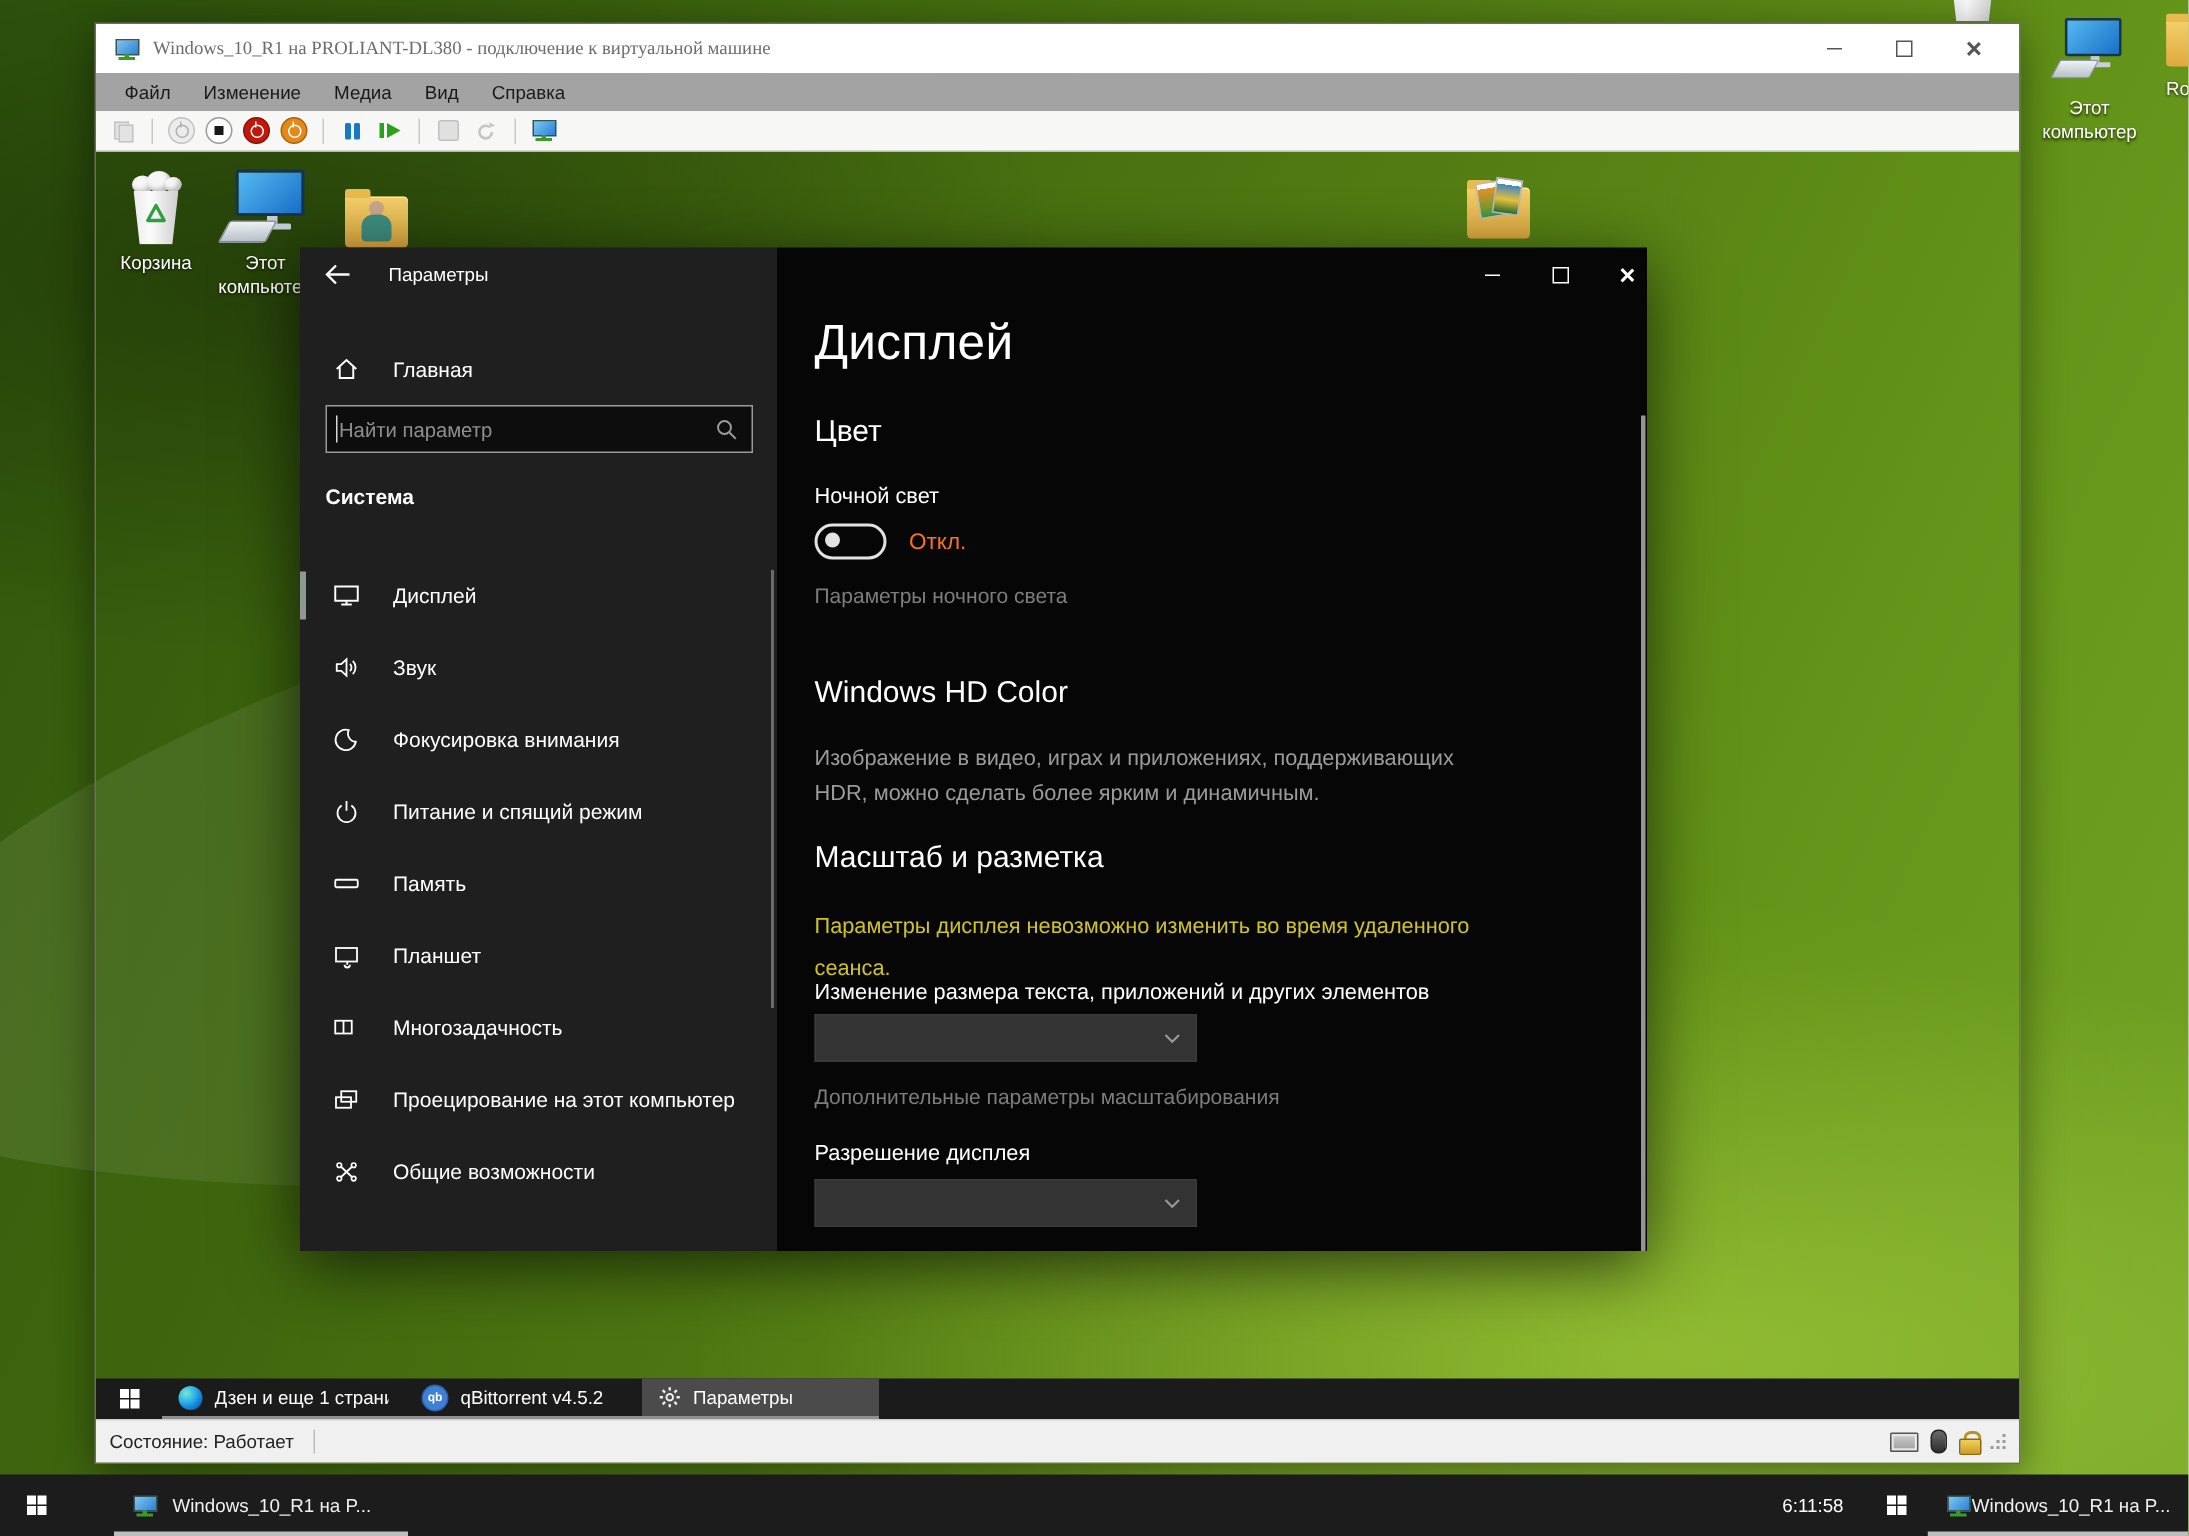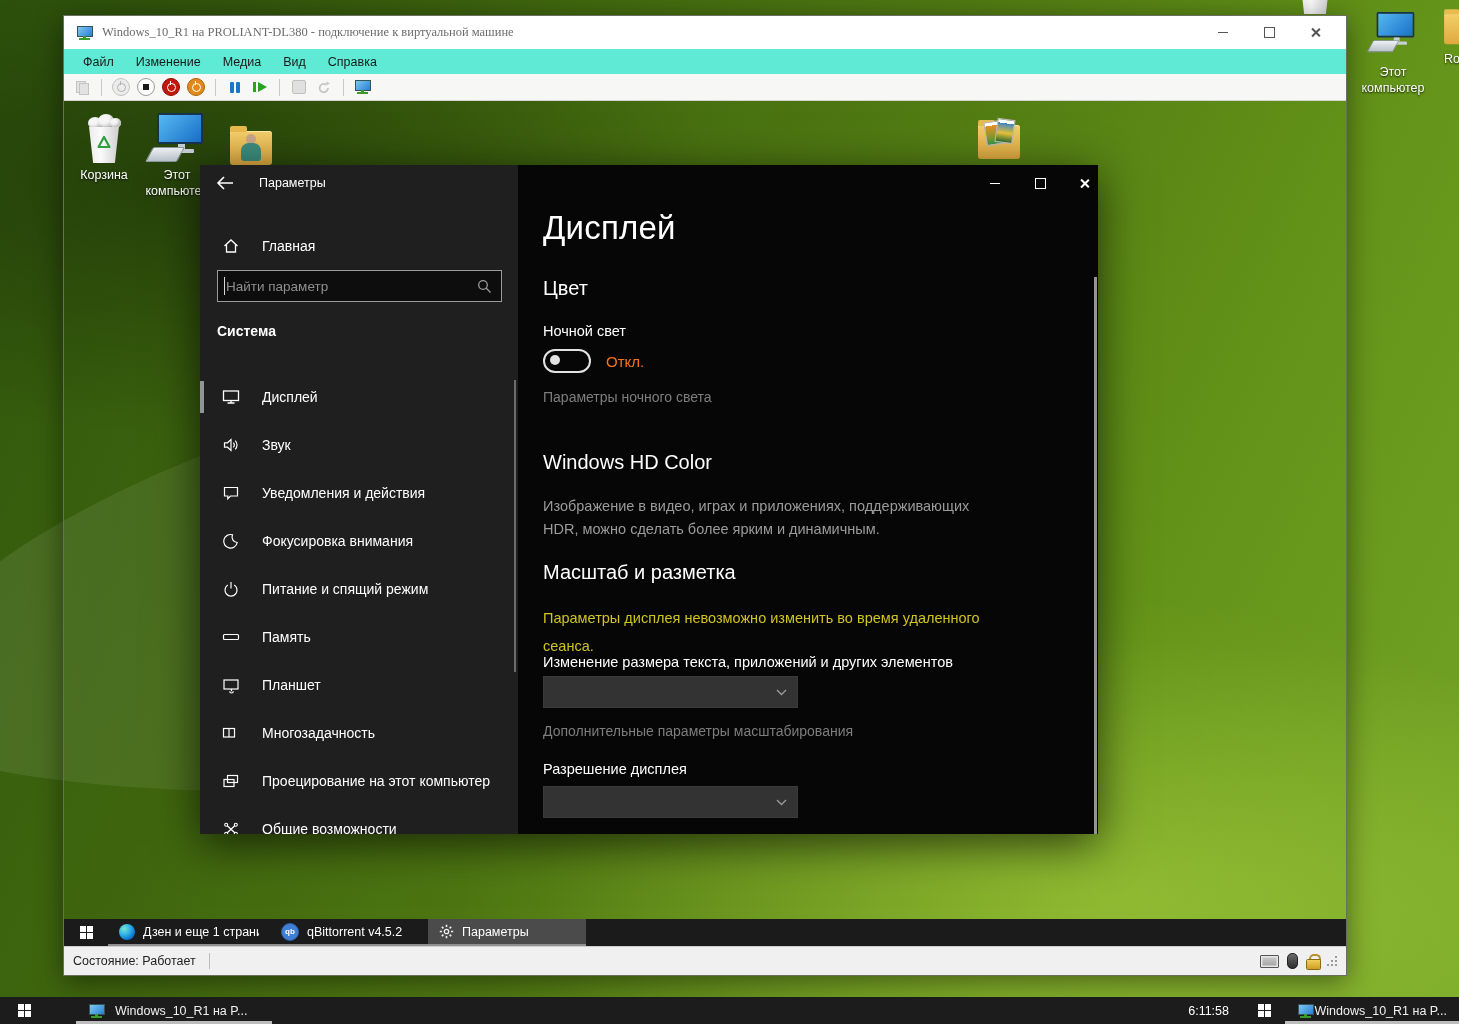--- a/index.html
+++ b/index.html
@@ -31,21 +31,21 @@
   .vmtitle{height:33px;background:#fff;display:flex;align-items:center;padding:0 12px;flex:none;font-family:Liberation Serif, serif;}
   .vmtitle .ttext{font-size:12.5px;color:#6c6c6c;margin-left:8px;white-space:nowrap;overflow:hidden;}
   .vmctl{margin-left:auto;display:flex;align-items:center;gap:32px;padding-right:12px;}
   .vmctl .b{width:14px;height:14px;display:flex;align-items:center;justify-content:center;}
   .mini{width:10px;height:1.5px;background:#555;}
   .maxi{width:9px;height:9px;border:1.2px solid #555;}
   .xx{position:relative;width:11px;height:11px;}
   .xx::before,.xx::after{content:"";position:absolute;left:5px;top:0;width:1.5px;height:11px;background:#555;}
   .xx::before{transform:rotate(45deg);} .xx::after{transform:rotate(-45deg);}
 
-  .menubar{height:25px;background:#5eead4;display:flex;align-items:center;padding-left:8px;font-size:12.5px;color:#1a1a1a;flex:none;}
+  .menubar{height:25px;background:#a3a3a3;display:flex;align-items:center;padding-left:8px;font-size:12.5px;color:#1a1a1a;flex:none;}
   .menubar .mi{padding:3px 11px;cursor:default;}
 
   .toolbar{height:26px;background:#f7f7f5;border-bottom:1px solid #d4d4d0;display:flex;align-items:center;padding-left:8px;gap:5px;flex:none;}
   .tsep{width:1px;height:17px;background:#c9c9c9;margin:0 4px;}
   .tbtn{width:20px;height:20px;display:flex;align-items:center;justify-content:center;}
   .circ{width:16px;height:16px;border-radius:50%;display:flex;align-items:center;justify-content:center;}
   .circ.red{background:#c2180b;border:1px solid #8e0f05;}
   .circ.orange{background:#e2891a;border:1px solid #a86408;}
   .circ.gray{background:#ececec;border:1px solid #c2c2c2;}
   .circ.stop{background:#fdfdfd;border:1px solid #9a9a9a;}
@@ -149,21 +149,21 @@
   .lockic{position:relative;width:13px;height:14px;}
   .lockic .sh{position:absolute;left:2.5px;top:0;width:8px;height:7px;border:2px solid #b8912a;border-bottom:0;border-radius:5px 5px 0 0;}
   .lockic .bo{position:absolute;left:0;top:5px;width:13px;height:9px;background:linear-gradient(#f0cf5e,#cf9e22);border:1px solid #8a6b14;border-radius:1.5px;}
   .grip{position:relative;width:10px;height:10px;}
   .grip i{position:absolute;width:2px;height:2px;background:#9a9a9a;right:0;bottom:0;
     box-shadow:-4px 0 #9a9a9a,-8px 0 #9a9a9a,0 -4px #9a9a9a,-4px -4px #9a9a9a,0 -8px #9a9a9a;}
 
   
   .hosticon{position:absolute;text-align:center;color:#fff;font-size:12.5px;line-height:1.25;text-shadow:0 1px 2px rgba(0,0,0,.85);}
   .hostbin{position:absolute;left:1297px;top:-32px;}
-  .hosttask{position:absolute;left:0;bottom:0;width:1459px;height:27px;background:#1c1c1c;display:flex;align-items:stretch;}
+  .hosttask{position:absolute;left:0;bottom:0;width:1459px;height:41px;background:#1c1c1c;display:flex;align-items:stretch;}
   .htbtn{display:flex;align-items:center;gap:9px;padding:0 12px;font-size:12.5px;color:#f0f0f0;position:relative;white-space:nowrap;}
   .htbtn::after{content:"";position:absolute;left:0;right:0;bottom:0;height:3.5px;background:#bdbdbd;}
   .htime{display:flex;align-items:center;color:#fff;font-size:12.5px;padding:0 14px;}
 </style>
 </head>
 <body>
 
 <div class="swoosh1"></div>
 <div class="swoosh2"></div>
 
@@ -368,26 +368,20 @@
           </div>
           <div class="navitem">
             <svg width="18" height="18" viewBox="0 0 18 18">
                 <path d="M2.5 6.8 H5.5 L9 3.6 V14.4 L5.5 11.2 H2.5 Z" fill="none" stroke="#fff" stroke-width="1.2"></path>
                 <path d="M11.3 6.6 a3.3 3.3 0 0 1 0 4.8 M13.2 4.6 a6.2 6.2 0 0 1 0 8.8" fill="none" stroke="#fff" stroke-width="1.2"></path>
               </svg>
             <div class="lbl">Звук</div>
           </div>
           <div class="navitem">
             <svg width="18" height="18" viewBox="0 0 18 18">
-                <path d="M2.5 3.5 H15.5 V12 H8.5 L5.8 14.7 V12 H2.5 Z" fill="none" stroke="#fff" stroke-width="1.2"></path>
-              </svg>
-            <div class="lbl">Уведомления и действия</div>
-          </div>
-          <div class="navitem">
-            <svg width="18" height="18" viewBox="0 0 18 18">
                 <path d="M10.5 2.8 A6.8 6.8 0 1 0 15.2 10.5 A5.4 5.4 0 0 1 10.5 2.8 Z" fill="none" stroke="#fff" stroke-width="1.2"></path>
               </svg>
             <div class="lbl">Фокусировка внимания</div>
           </div>
           <div class="navitem">
             <svg width="18" height="18" viewBox="0 0 18 18">
                 <path d="M5.8 5 a6 6 0 1 0 6.4 0" fill="none" stroke="#fff" stroke-width="1.2"></path>
                 <path d="M9 2 V8.5" stroke="#fff" stroke-width="1.2"></path>
               </svg>
             <div class="lbl">Питание и спящий режим</div>

